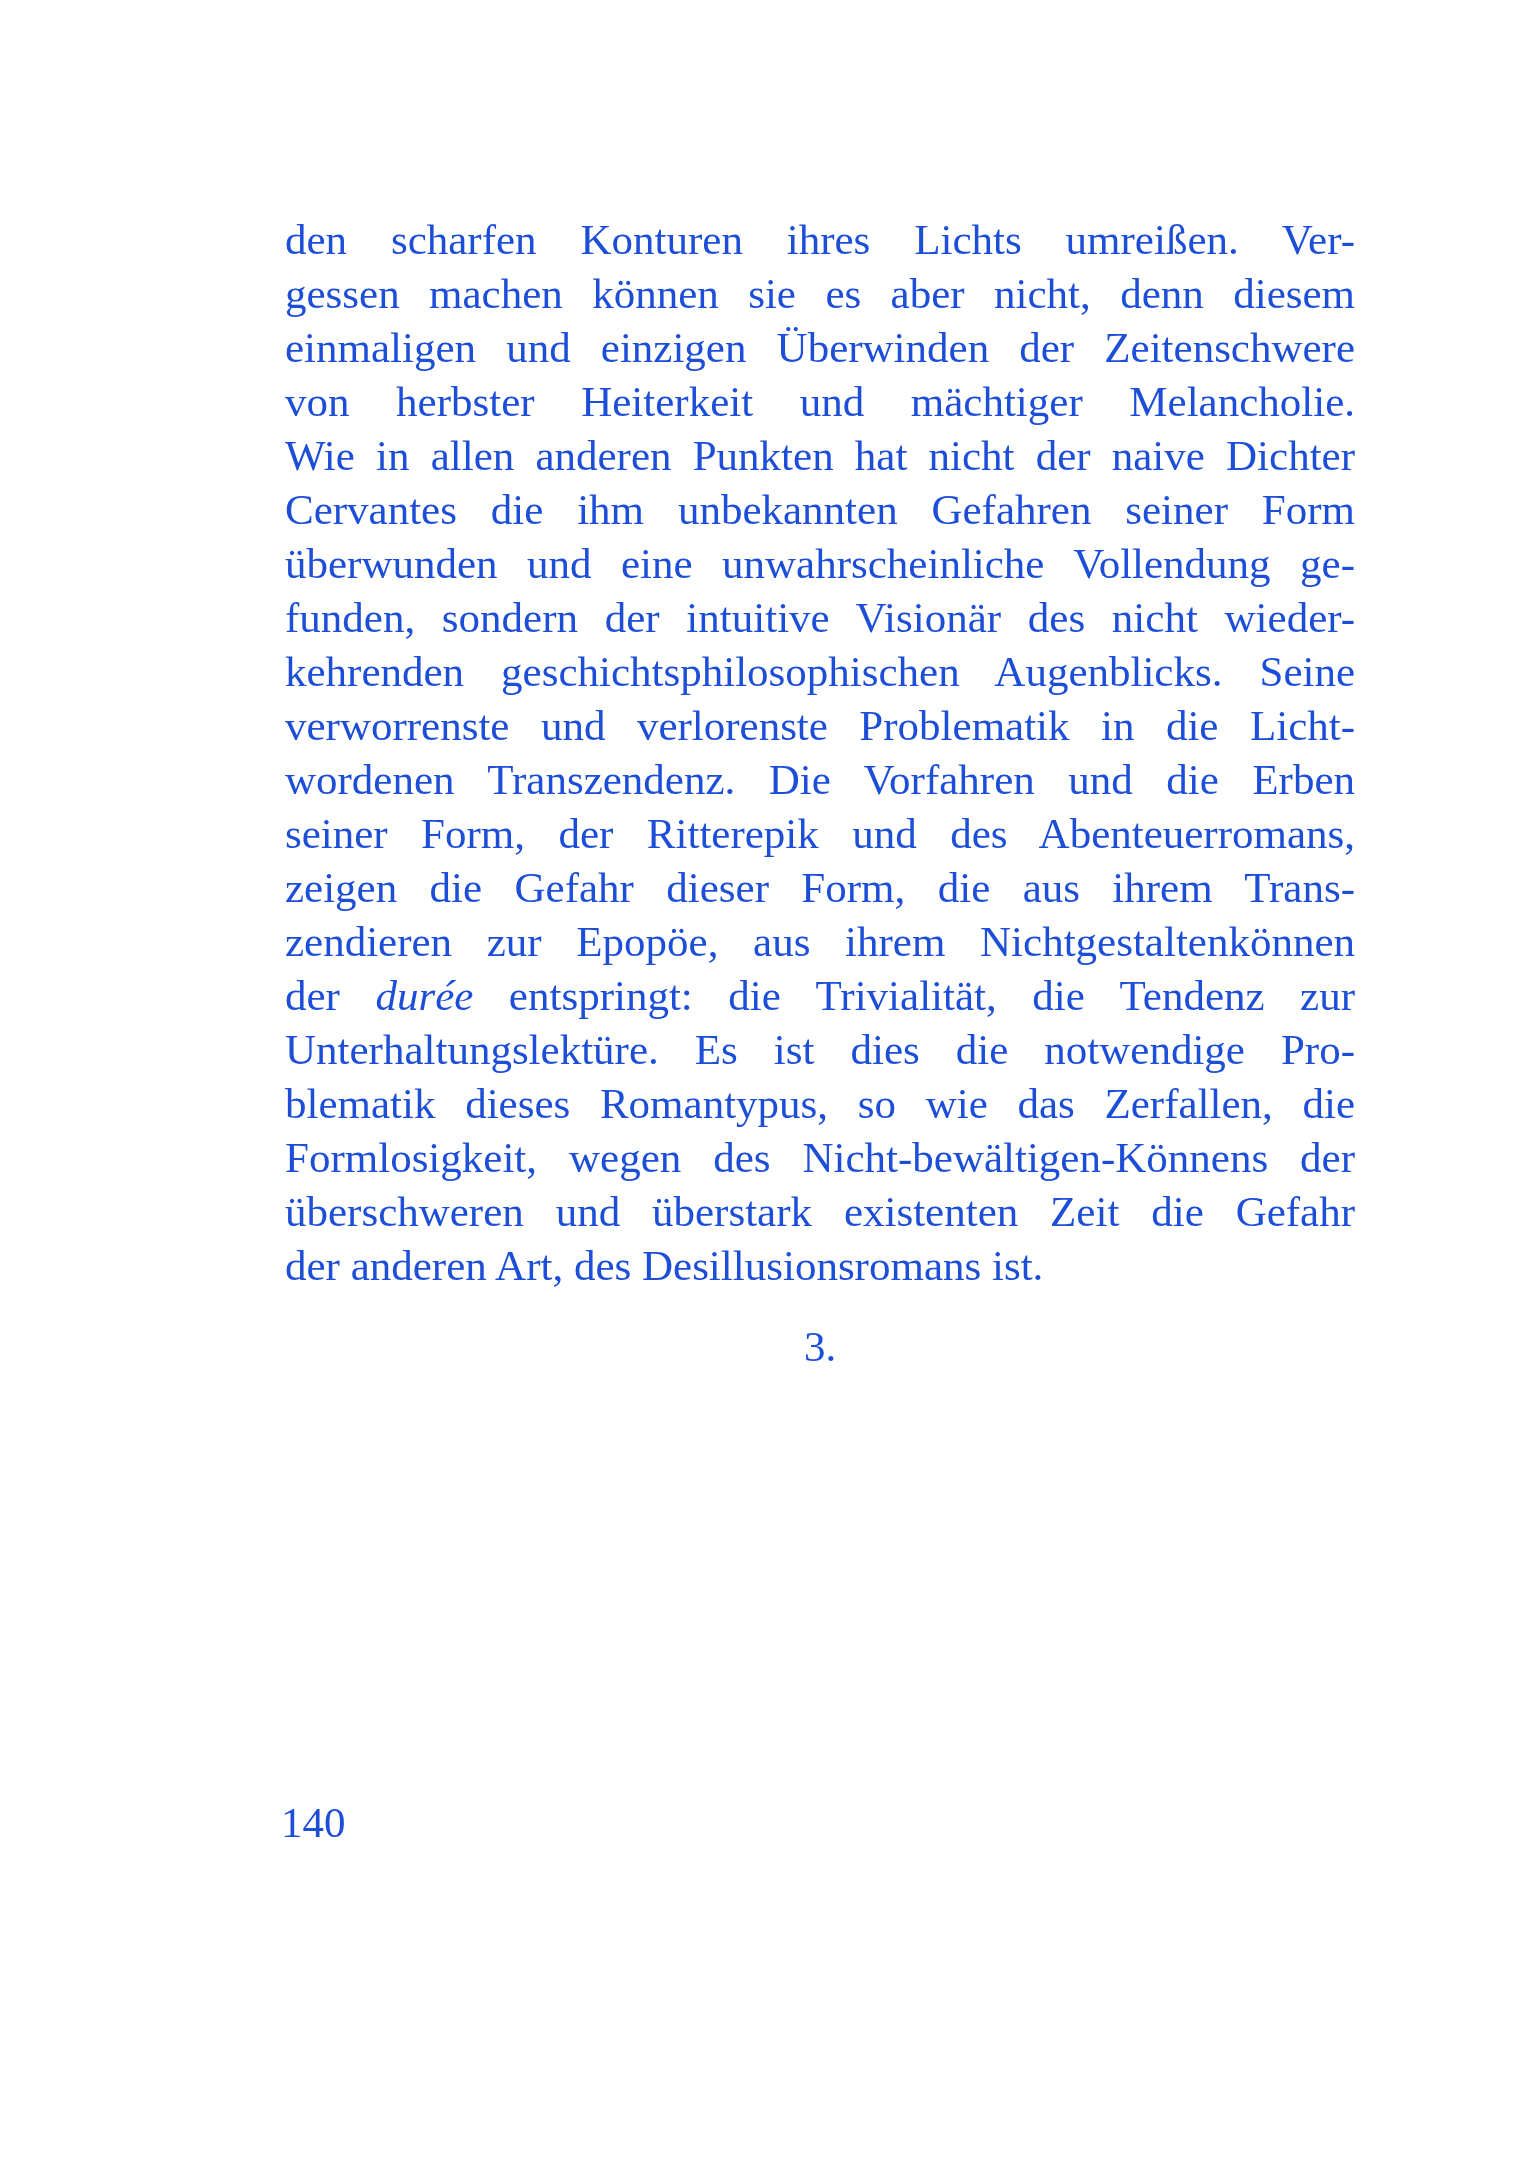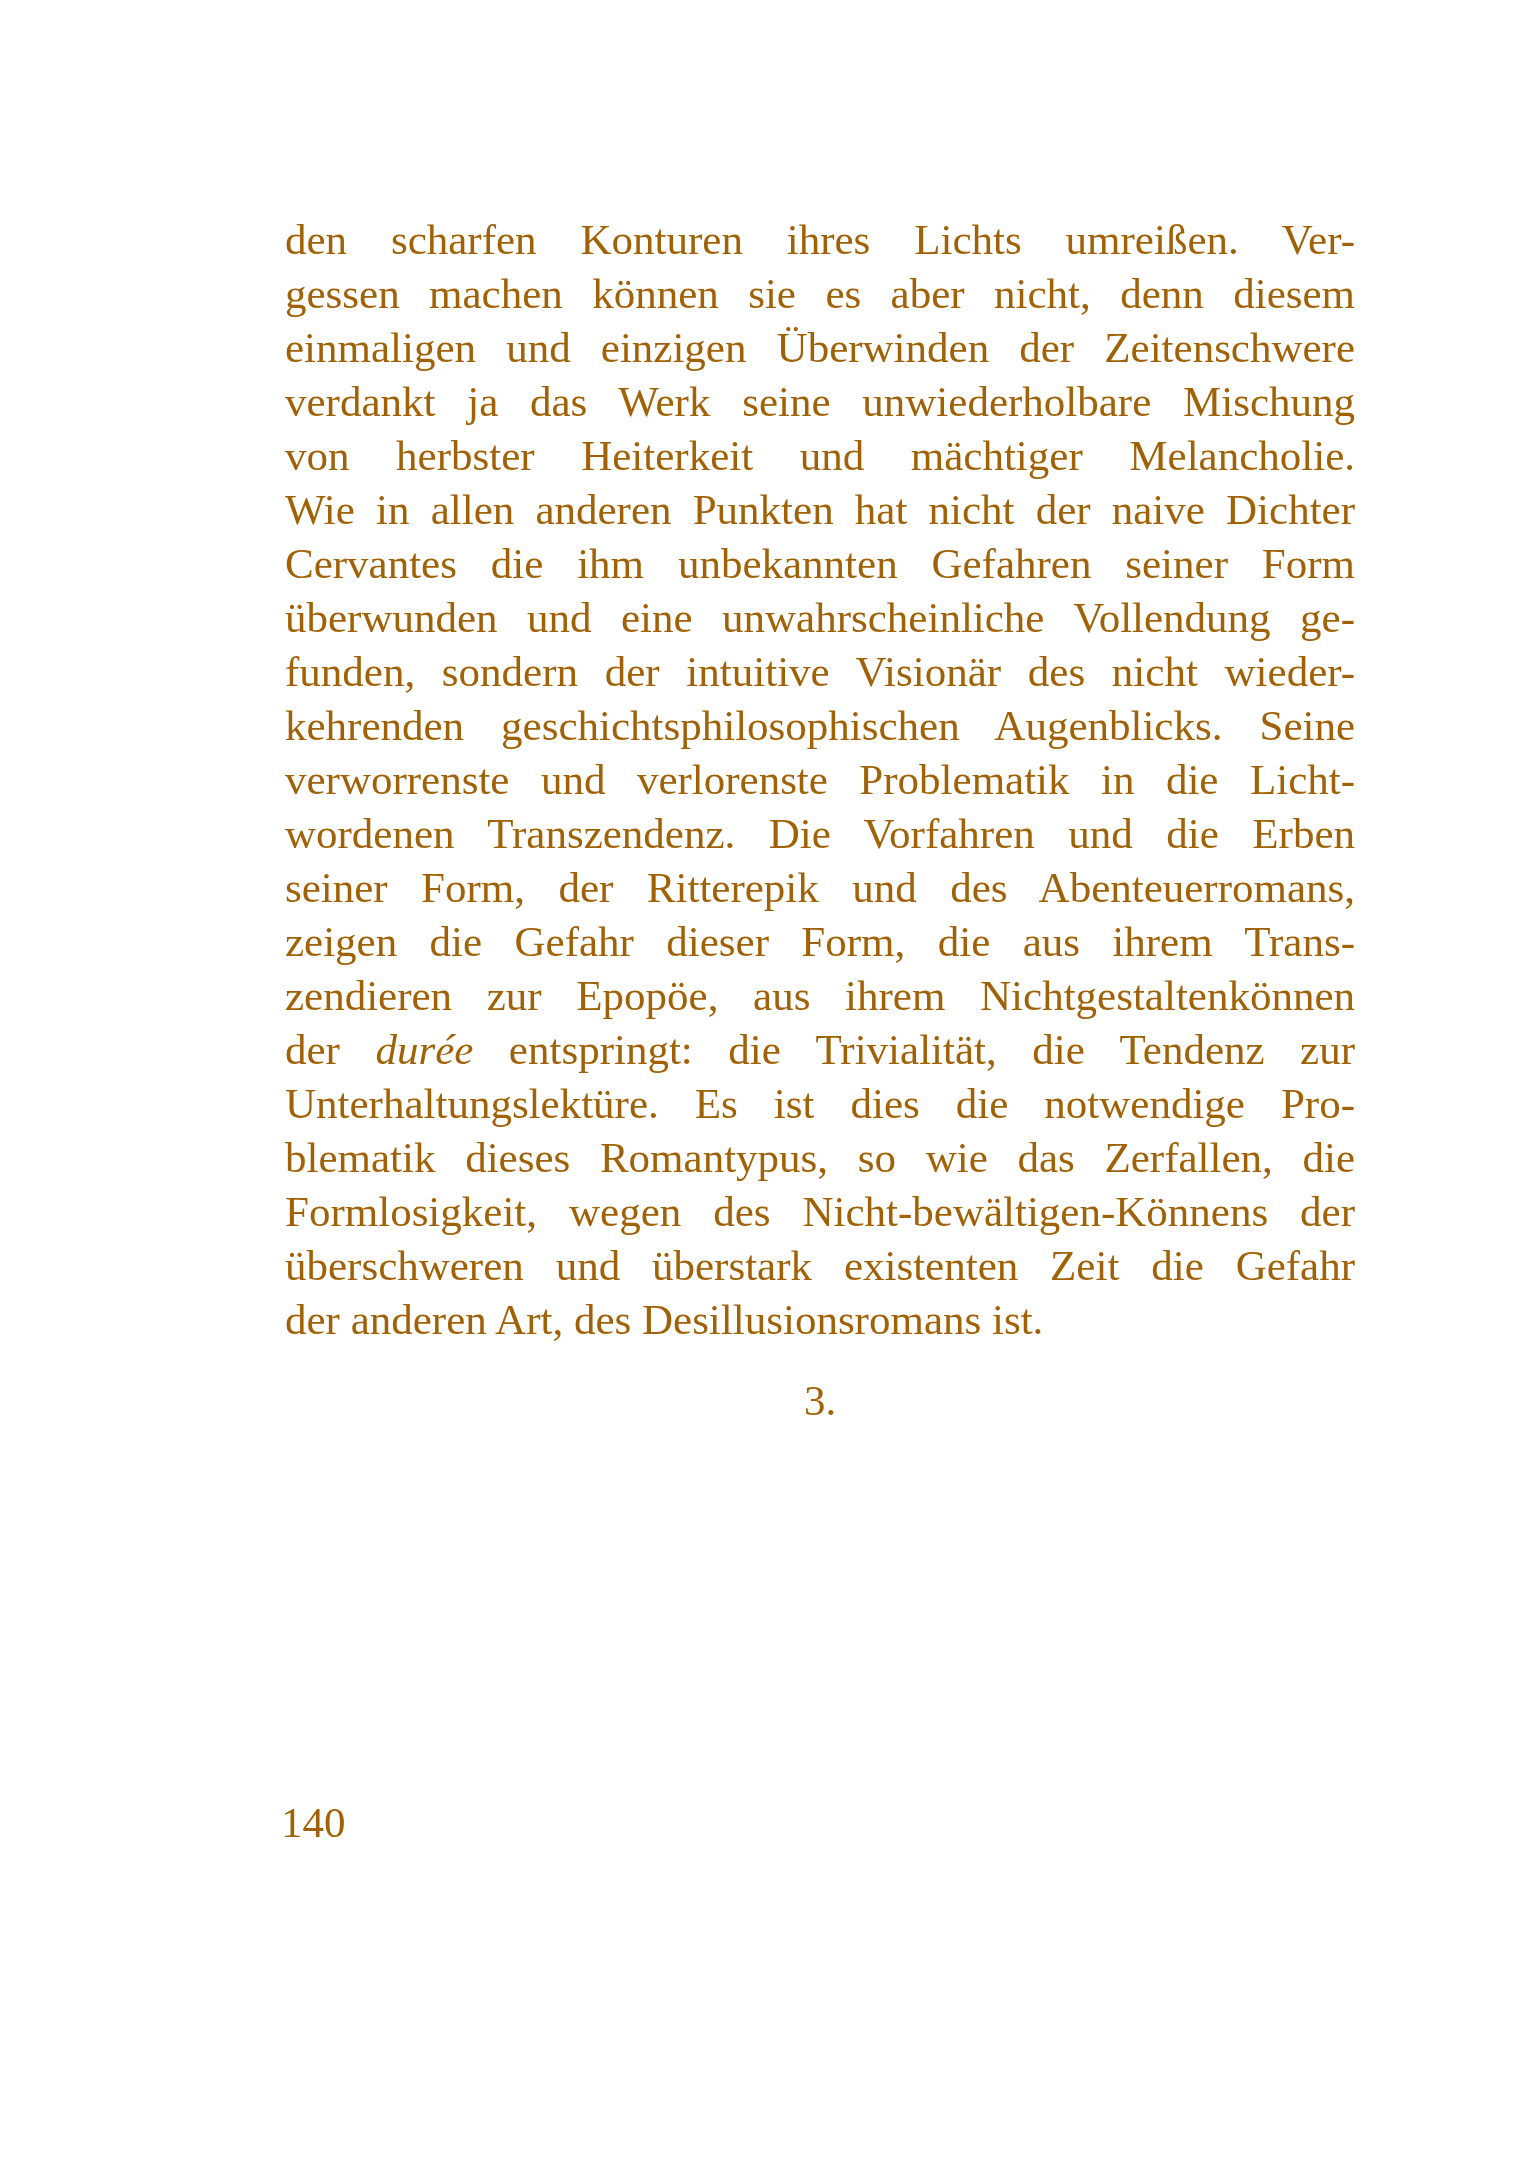--- a/index.html
+++ b/index.html
@@ -5,21 +5,21 @@
   html, body {
     margin: 0;
     padding: 0;
     background: #ffffff;
   }
   .page {
     position: relative;
     width: 1513px;
     height: 2168px;
     background: #ffffff;
-    color: #a16207;
+    color: #1d4ed8;
     font-family: "Liberation Serif", "DejaVu Serif", serif;
     overflow: hidden;
   }
   .text-block {
     position: absolute;
     left: 285px;
     top: 213px;
     width: 1070px;
     font-size: 43px;
     line-height: 54px;
@@ -57,21 +57,20 @@
 </head>
 <body>
 
 <div class="page">
   <div class="text-block">
 
     <div>
       <div class="line">den scharfen Konturen ihres Lichts umreißen. Ver-</div>
       <div class="line">gessen machen können sie es aber nicht, denn diesem</div>
       <div class="line">einmaligen und einzigen Überwinden der Zeitenschwere</div>
-      <div class="line">verdankt ja das Werk seine unwiederholbare Mischung</div>
       <div class="line">von herbster Heiterkeit und mächtiger Melancholie.</div>
       <div class="line">Wie in allen anderen Punkten hat nicht der naive Dichter</div>
       <div class="line">Cervantes die ihm unbekannten Gefahren seiner Form</div>
       <div class="line">überwunden und eine unwahrscheinliche Vollendung ge-</div>
       <div class="line">funden, sondern der intuitive Visionär des nicht wieder-</div>
       <div class="line">kehrenden geschichtsphilosophischen Augenblicks. Seine</div>
       <div class="line">verworrenste und verlorenste Problematik in die Licht-</div>
       <div class="line">wordenen Transzendenz. Die Vorfahren und die Erben</div>
       <div class="line">seiner Form, der Ritterepik und des Abenteuerromans,</div>
       <div class="line">zeigen die Gefahr dieser Form, die aus ihrem Trans-</div>

